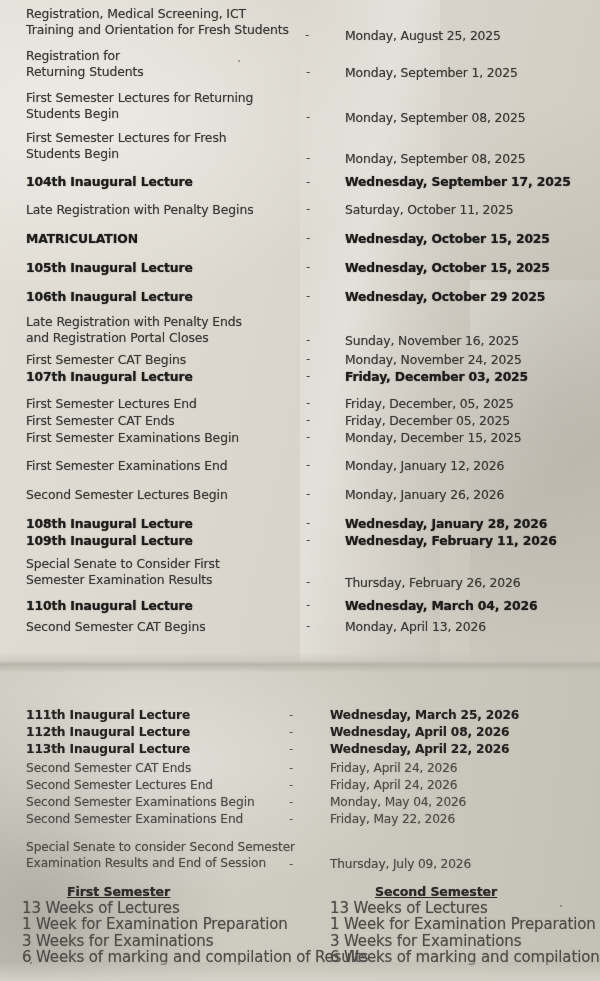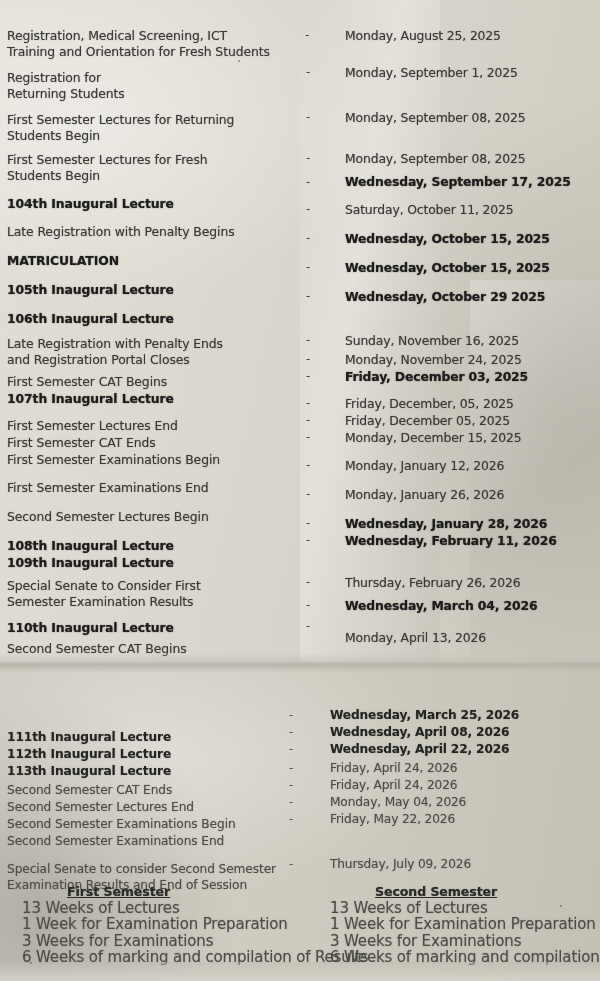--- a/index.html
+++ b/index.html
@@ -66,28 +66,27 @@
   }
 
   
   .row {
     position: absolute;
     left: 0;
     width: 600px;
   }
   .label {
     position: absolute;
-    left: 7px;
+    left: 26px;
     color: #3a3a38;
     font-size: 12.4px;
     line-height: 15.5px;
     letter-spacing: -0.1px;
     white-space: pre-line;
     text-shadow: 0 0 1.1px rgba(60,58,54,0.55);
-    margin-top: 22px;
   }
   .dash {
     position: absolute;
     color: #4a4a46;
     font-size: 12px;
     line-height: 15px;
   }
   .date {
     position: absolute;
     color: #3a3a38;
@@ -285,21 +284,21 @@
 
     <div class="row bold" style="top:598px;">
       <div class="label">110th Inaugural Lecture</div>
       <div class="dash" style="top:0px;">-</div>
       <div class="date" style="top:0px;">Wednesday, March 04, 2026</div>
     </div>
 
     <div class="row" style="top:619px;">
       <div class="label">Second Semester CAT Begins</div>
       <div class="dash" style="top:0px;">-</div>
-      <div class="date" style="top:11px;text-align:center;">Monday, April 13, 2026</div>
+      <div class="date" style="top:0px;text-align:center;">Monday, April 13, 2026</div>
     </div>
   </div>
 
   <div class="panel" id="panel-bottom">
 
     <div class="row bold" style="top:46px;">
       <div class="label">111th Inaugural Lecture</div>
       <div class="dash" style="top:0px;">-</div>
       <div class="date" style="top:0px;">Wednesday, March 25, 2026</div>
     </div>

